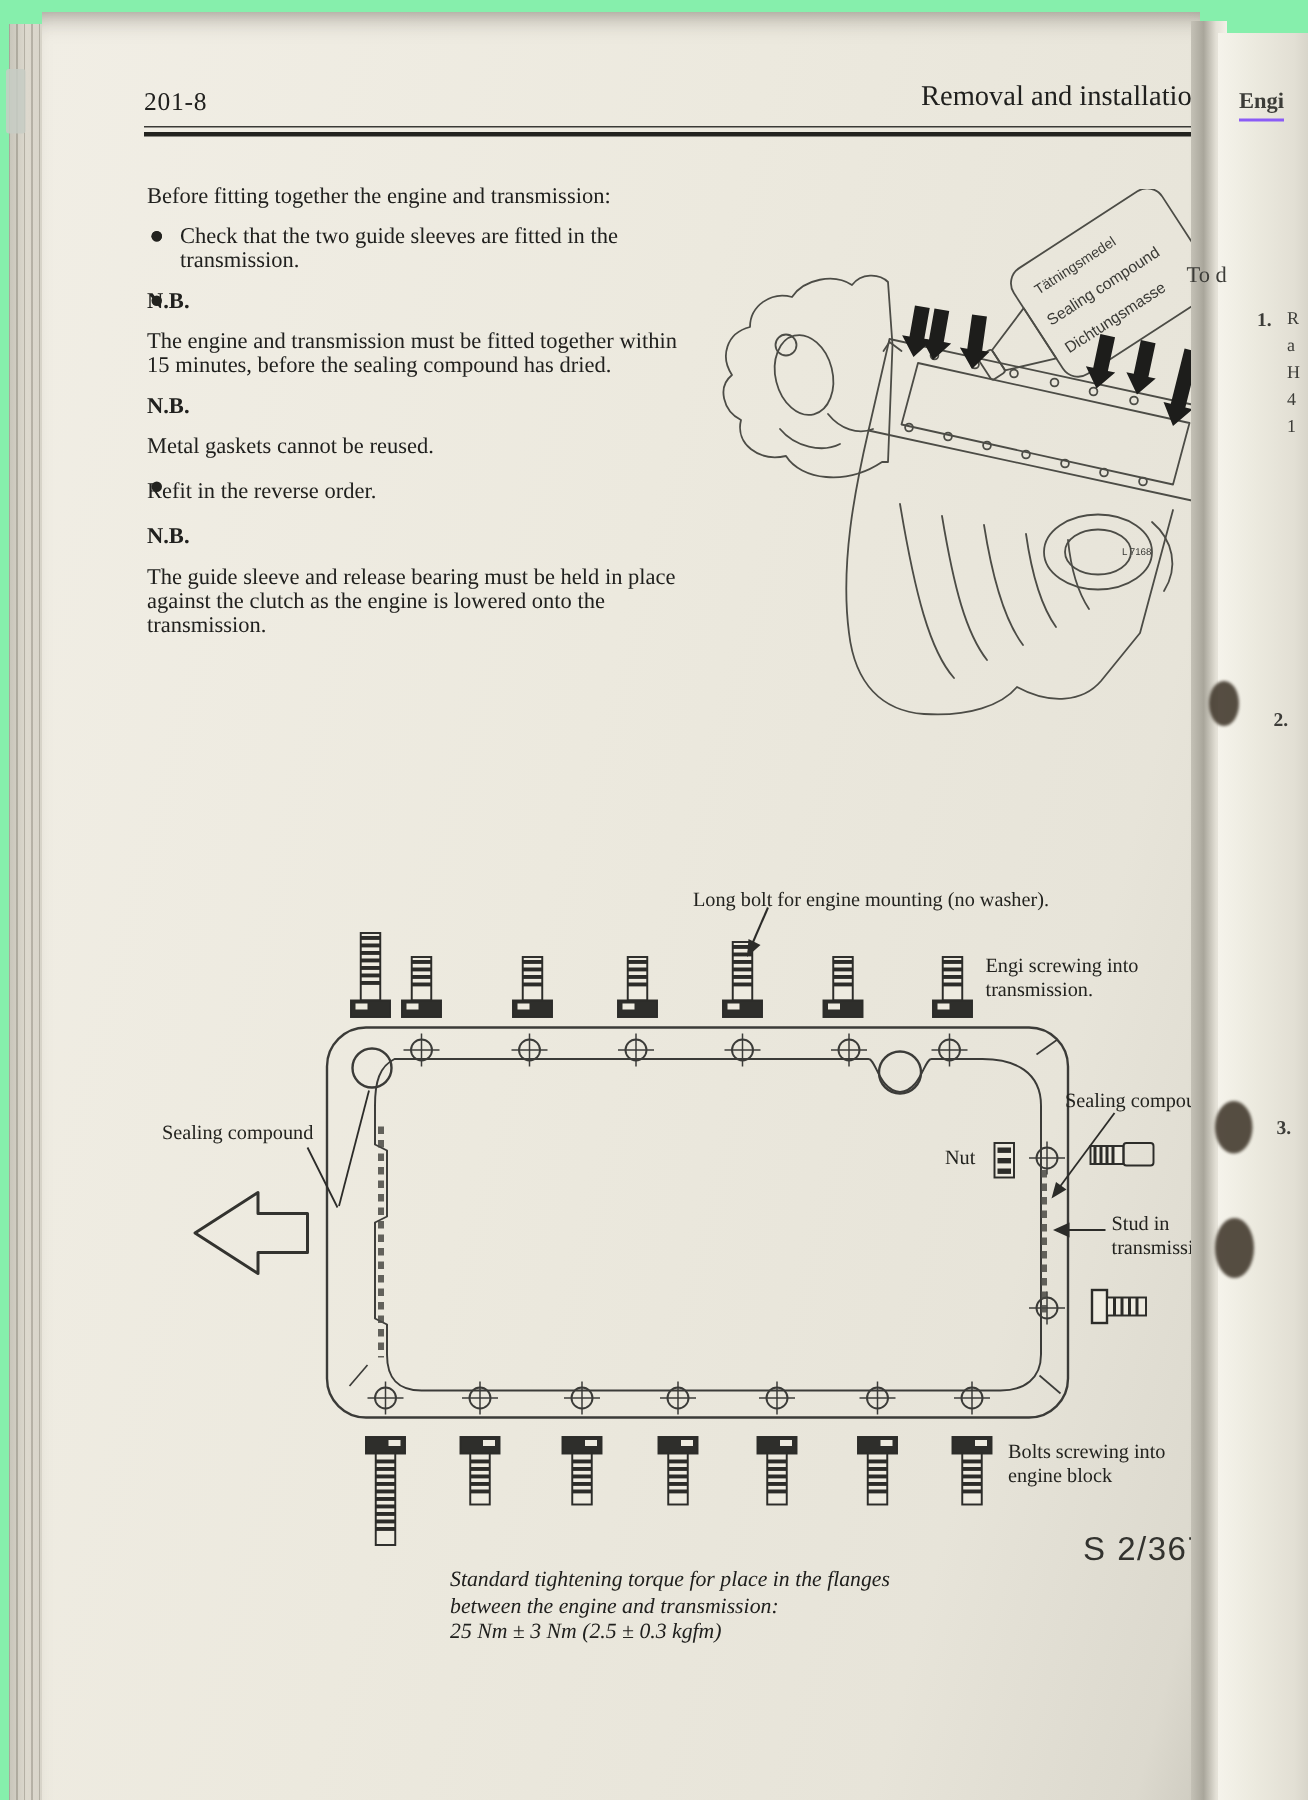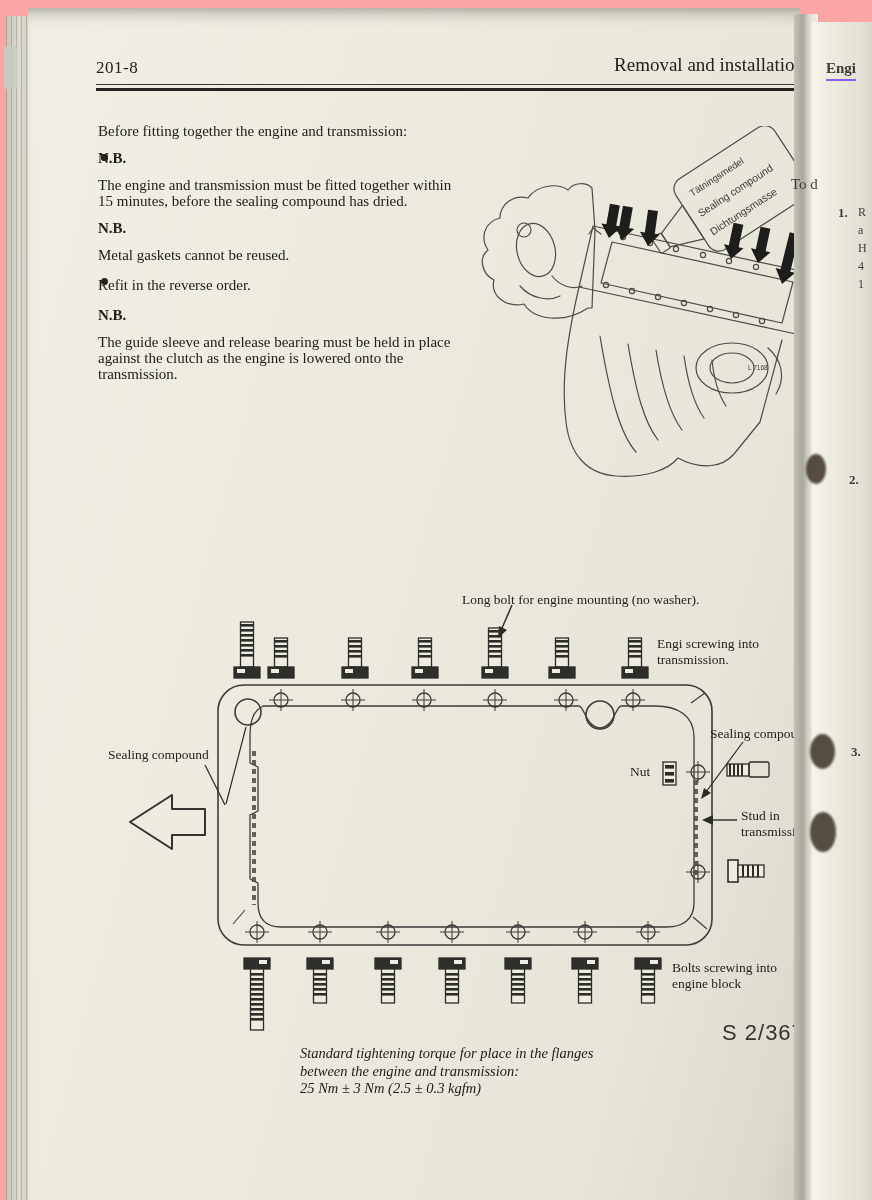--- a/index.html
+++ b/index.html
@@ -1,16 +1,16 @@
 <!DOCTYPE html>
 <html><head>
 <meta charset="utf-8">
 <style>
   html,body{margin:0;padding:0;background:#100e0b;}
-  .scan{position:relative;width:872px;height:1200px;background:#fca5a5;overflow:hidden;
+  .scan{position:relative;width:872px;height:1200px;background:#86efac;overflow:hidden;
         font-family:"Liberation Serif","DejaVu Serif",serif;color:#20201e;}
   .abs{position:absolute;}
   
   .edge-left{left:6px;top:16px;width:30px;height:1184px;
     background:linear-gradient(90deg,#c8c5ba,#ddd9ce 40%,#d2cfc4);}
   .edge-left:before{content:"";position:absolute;inset:0;
     background:repeating-linear-gradient(90deg,rgba(110,105,92,.35) 0 1px,transparent 1px 5px);}
   .edge-tab{border-radius:2px;opacity:.85;}
   .main-page{left:28px;top:8px;width:772px;height:1192px;
     background:linear-gradient(105deg,#f1eee5 0%,#ece9de 45%,#e7e4d9 80%,#dcd9ce 96%,#cfccc1 100%);
@@ -63,20 +63,24 @@
 
   <div class="abs hdr-num">201-8</div>
   <div class="abs hdr-title">Removal and installation</div>
   <div class="abs rule-thin"></div>
   <div class="abs rule-thick"></div>
 
   <div class="abs body-col">
     <p>Before fitting together the engine and transmission:</p>
     <div class="bullet">
       <span class="dot"></span>
+    </div>
+    <div class="bullet">
+      <span class="dot"></span>
+      <span>Check that the two guide sleeves are fitted in the transmission.</span>
     </div>
     <div class="bullet">
       <span class="dot"></span>
     </div>
     <p class="nb-head mt5">N.B.</p>
     <p class="nb-body">The engine and transmission must be fitted together within 15 minutes, before the sealing compound has dried.</p>
     <p class="nb-head">N.B.</p>
     <p class="nb-body">Metal gaskets cannot be reused.</p>
     <div class="bullet mt6 mb14">
       <span class="dot"></span>

